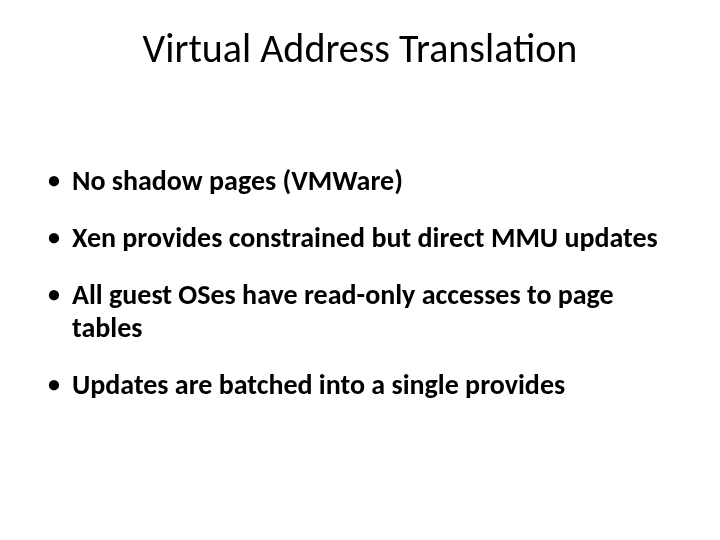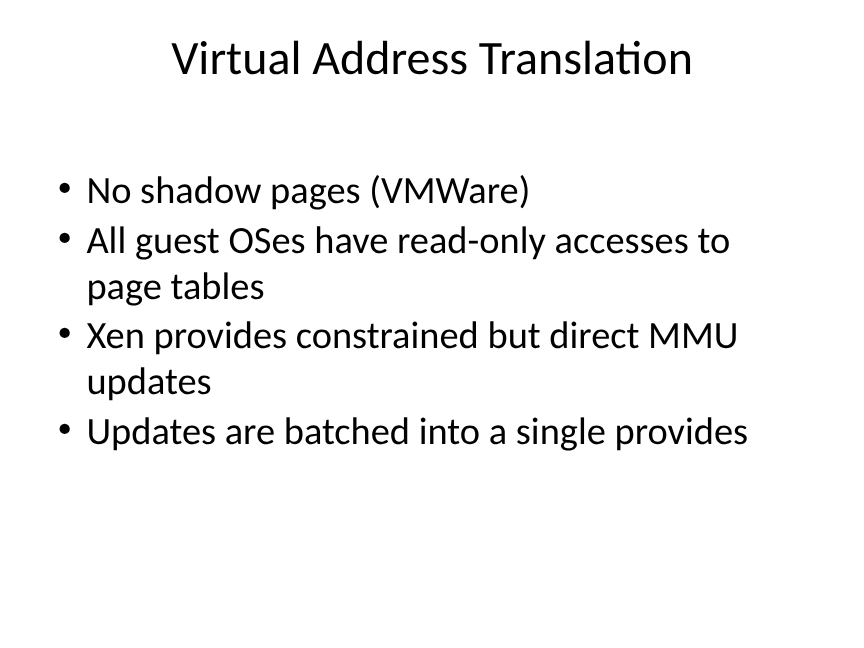--- a/index.html
+++ b/index.html
@@ -35,40 +35,41 @@
     right: 60px;
   }
   ul.bullets {
     list-style: none;
     margin: 0;
     padding: 0;
   }
   ul.bullets > li {
     position: relative;
     padding-left: 28px;
-    font-size: 32px;
+    font-size: 28px;
     line-height: 1.18;
     margin-bottom: 4px;
-    font-weight: 400;
+    font-weight: 700;
+    margin-top: 24px;
   }
   ul.bullets > li::before {
     content: "•";
     position: absolute;
     left: 4px;
     top: 0;
     font-size: 24px;
     line-height: 1.3;
   }
 </style>
 </head>
 <body>
 
 <div class="slide">
   <div class="title">Virtual Address Translation</div>
   <div class="body">
     <ul class="bullets">
       <li>No shadow pages (VMWare)</li>
+      <li>Xen provides constrained but direct MMU updates</li>
       <li>All guest OSes have read-only accesses to page tables</li>
-      <li>Xen provides constrained but direct MMU updates</li>
       <li>Updates are batched into a single provides</li>
     </ul>
   </div>
 </div>
 
 </body></html>

